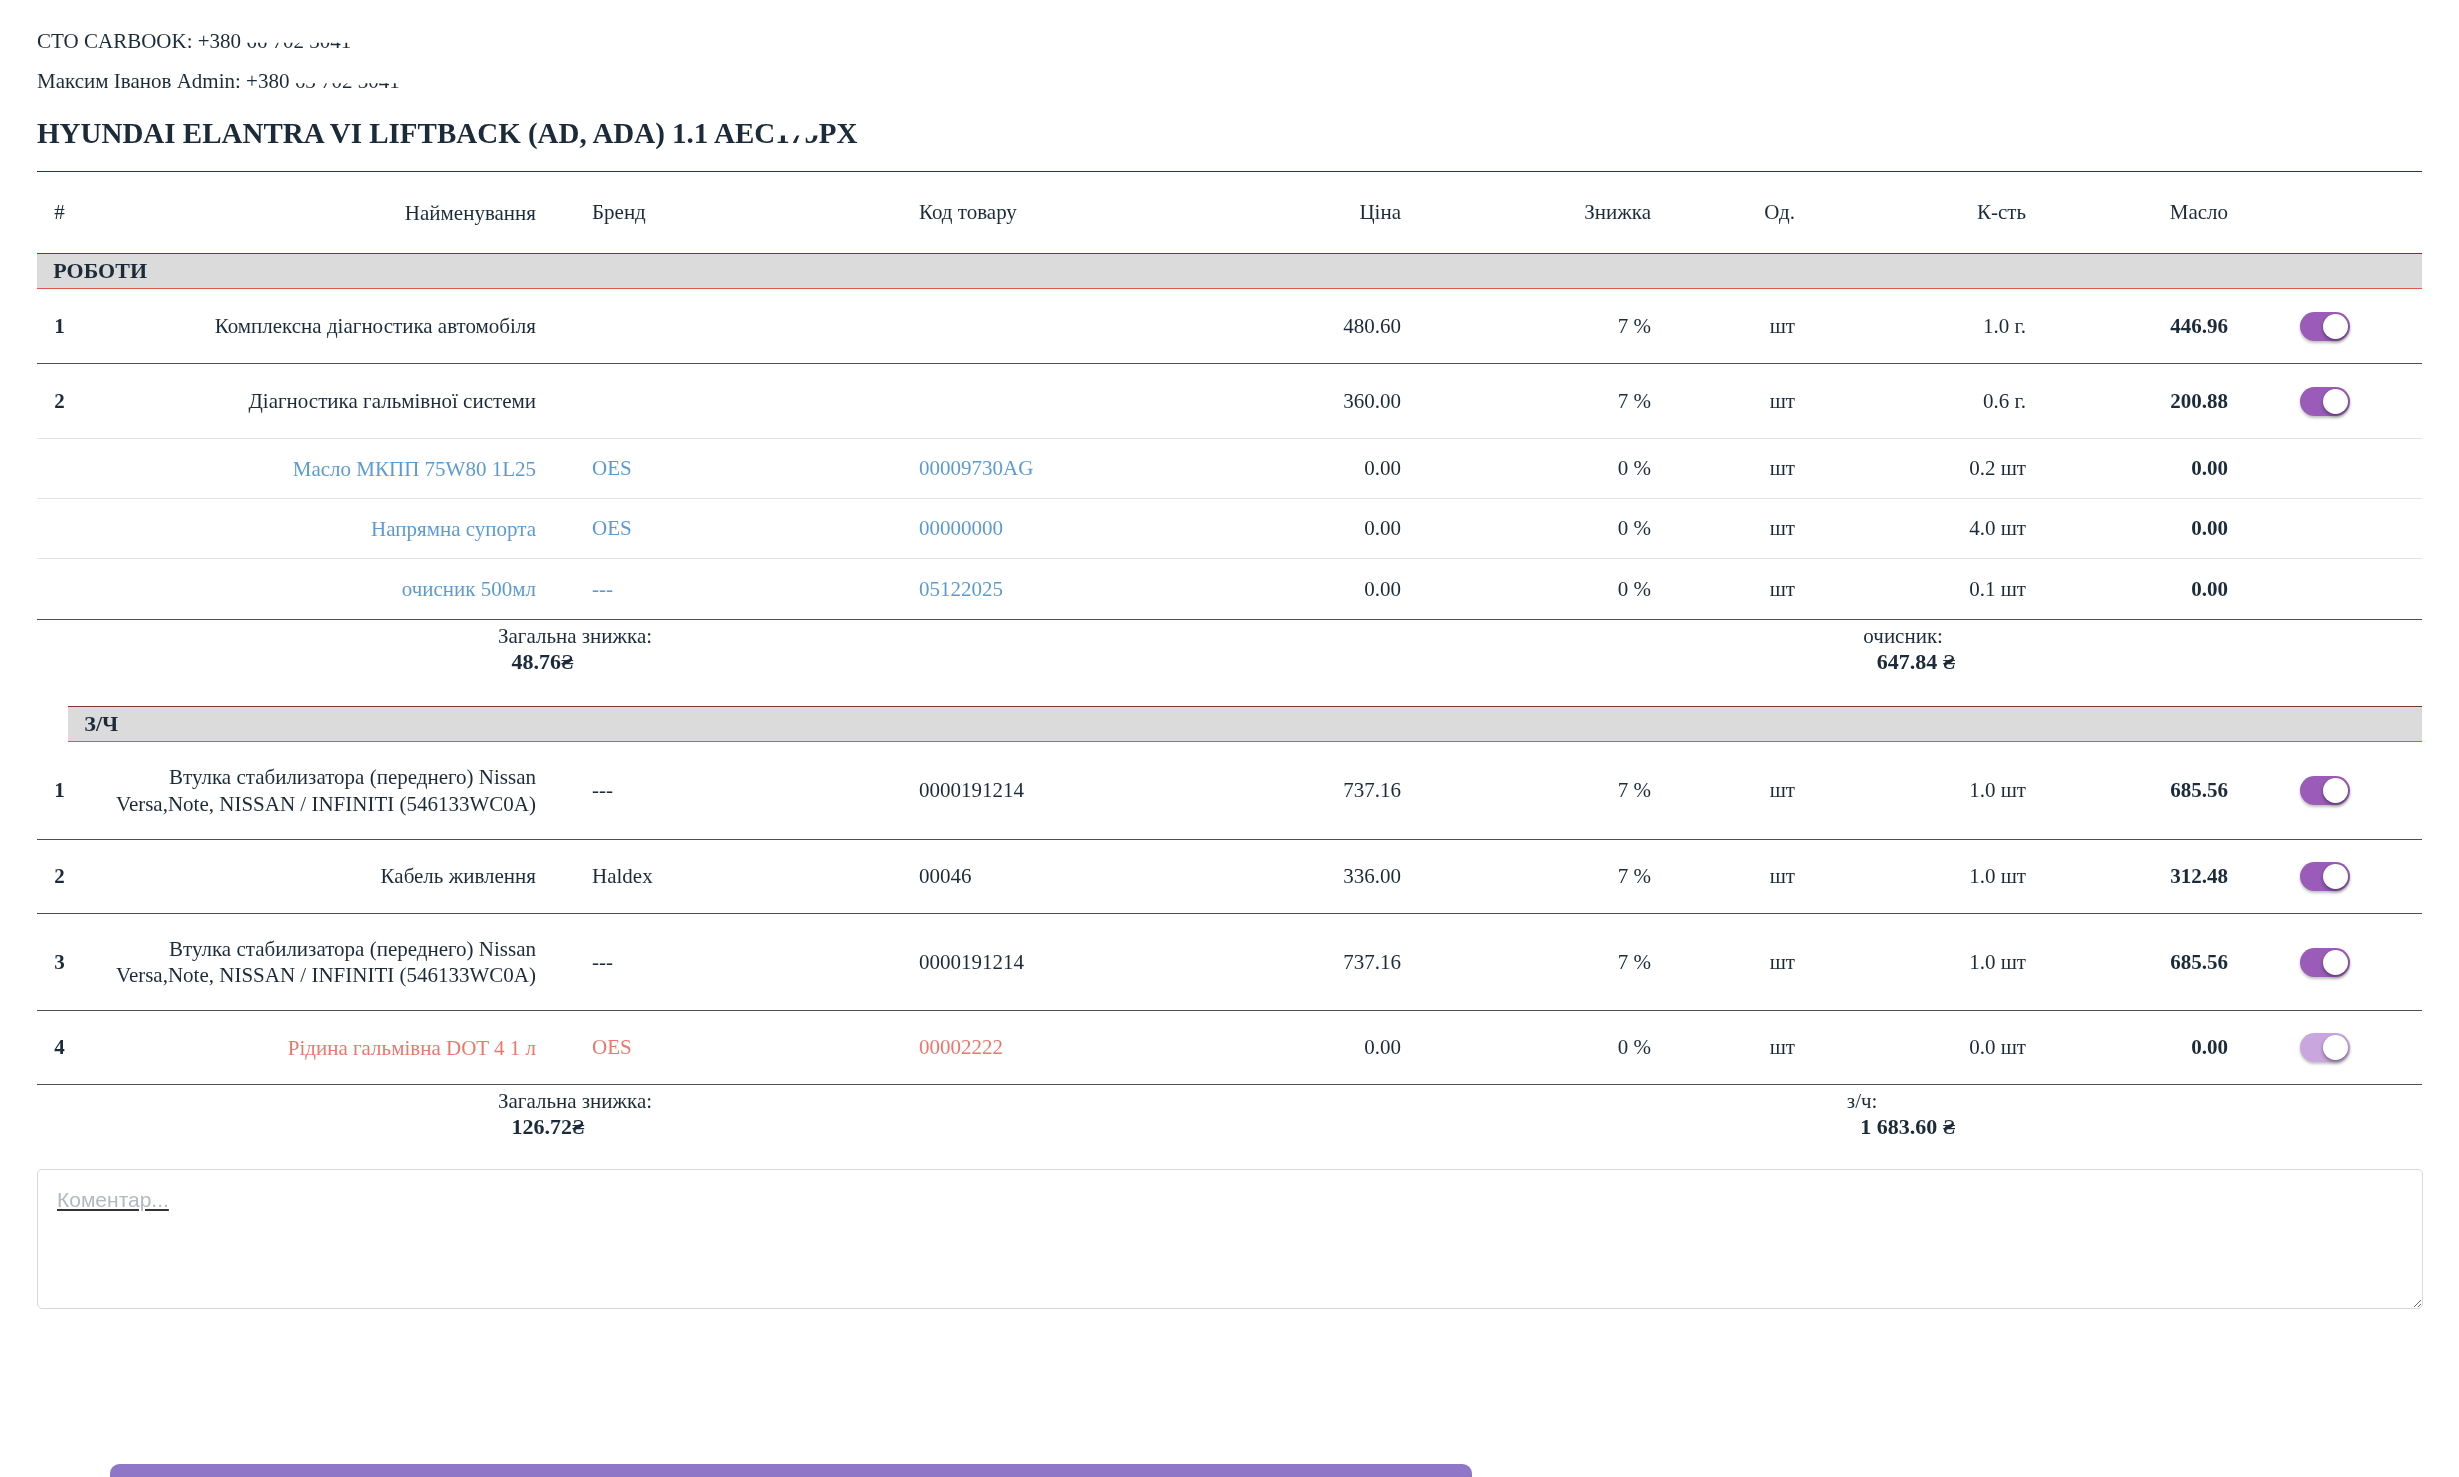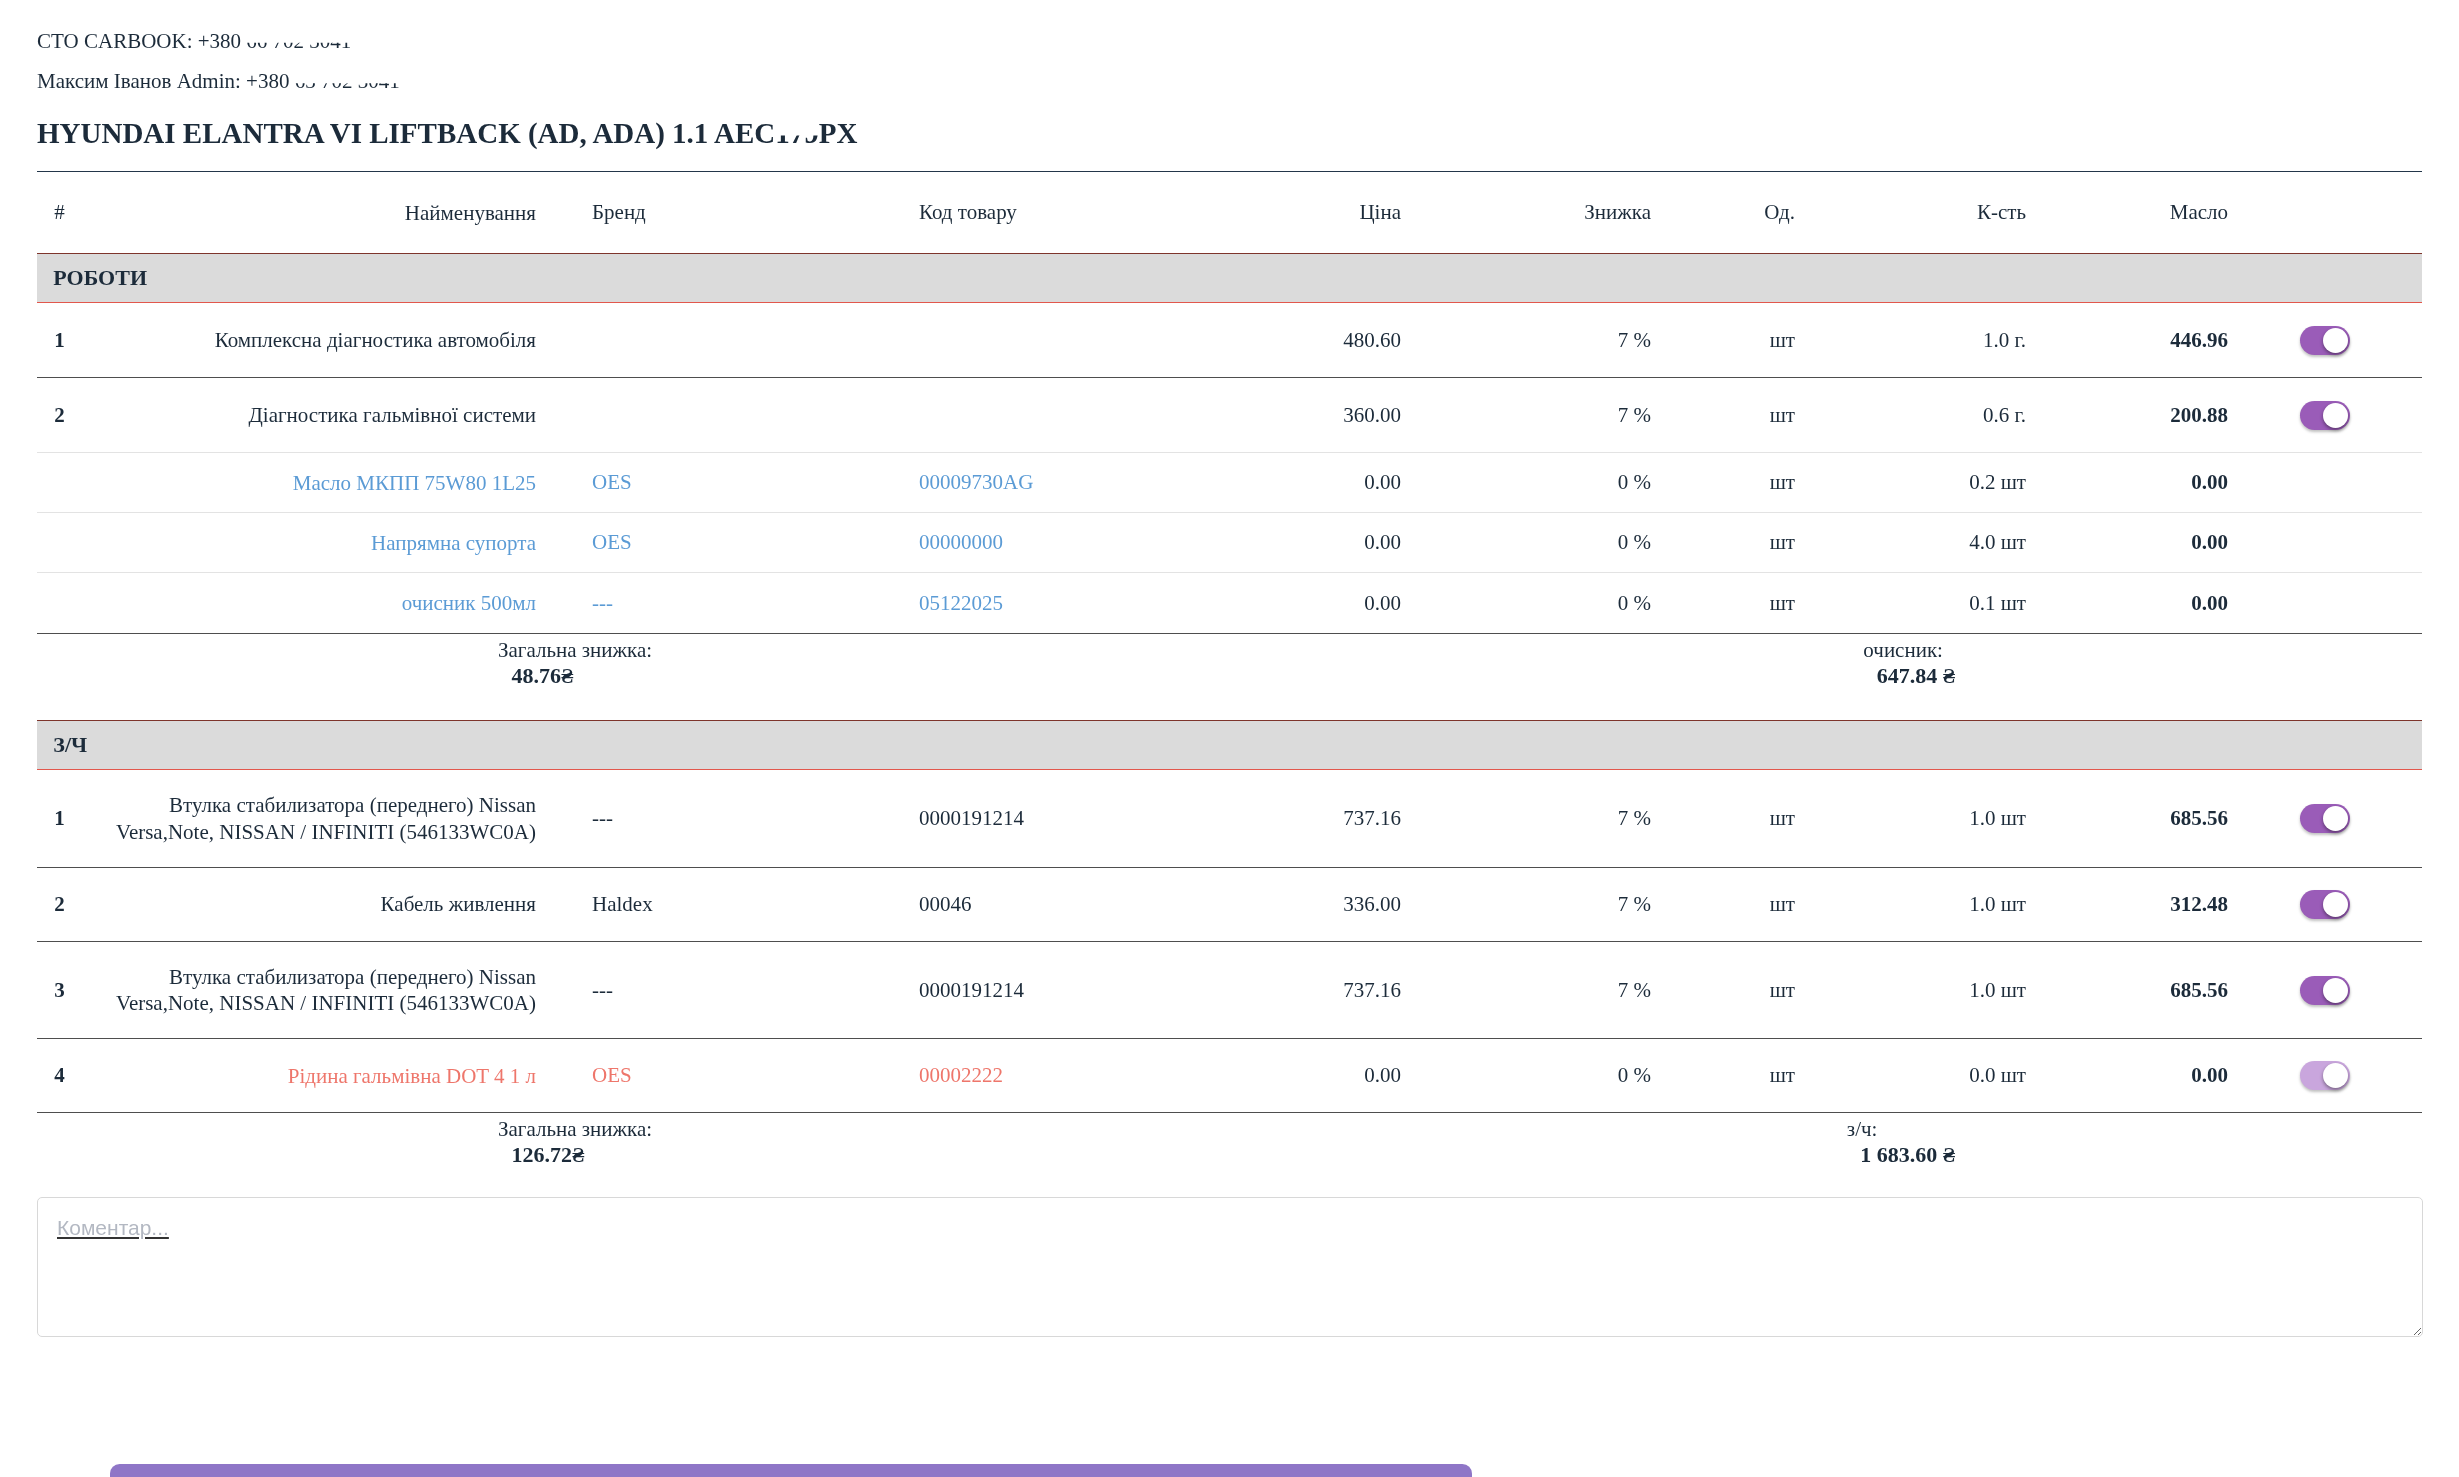--- a/index.html
+++ b/index.html
@@ -10,25 +10,25 @@
     padding:29px 37px 0; position:relative;
   }
   .contact-line { font-size:21px; margin:0 0 15.4px 0; }
   .masked { display:inline-block; clip-path: inset(55% 0 0 0); }
   .page-title { font-size:29px; font-weight:bold; margin:23px 0 21px 0; }
 
   .order-table { border-top:1.9px solid #23364a; }
   .thead { display:flex; align-items:center; height:81px; font-size:21px; }
 
   .band {
-    height:50px; display:flex; align-items:center; background:#dbdbdb;
+    height:36px; display:flex; align-items:center; background:#dbdbdb;
     border-top:1.9px solid #7e352c; border-bottom:1.9px solid #e2574c;
     font-weight:bold; font-size:22px; padding-left:16.3px;
   }
-  .band.parts { margin-top:27px; }
+  .band.parts { margin-top:27px;margin-left:31px; }
 
   .tr { display:flex; align-items:center; font-size:21px; }
   .tr.work { min-height:75px; }
   .tr.sub  { min-height:60px; }
   .tr.part { padding:22px 0; }
   .b-dark  { border-bottom:1.9px solid #4e4e4e; }
   .b-light { border-bottom:1px solid #e3e3e3; }
 
   .td { }
   .c0 { width:48px;  padding-left:17.3px; font-weight:bold; }

